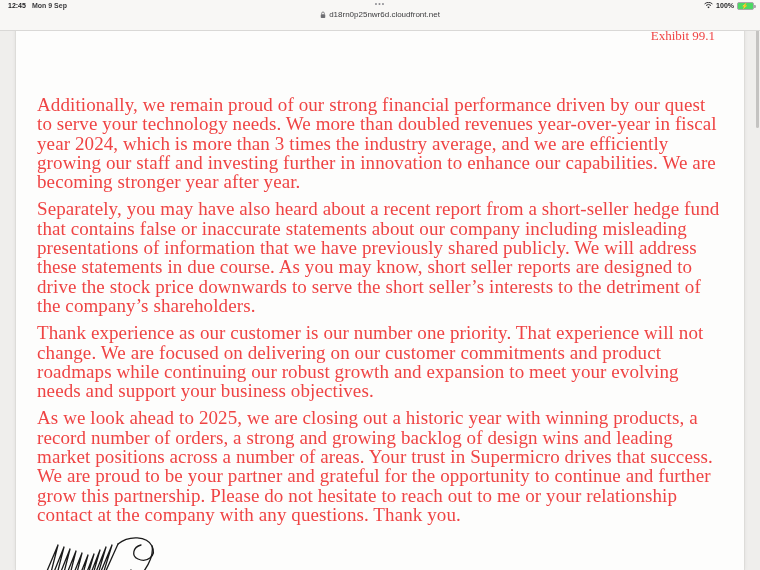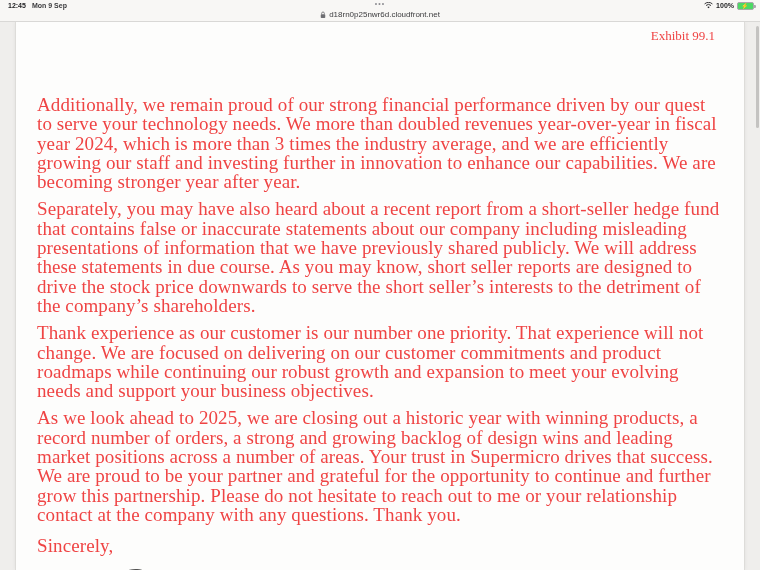--- a/index.html
+++ b/index.html
@@ -5,21 +5,21 @@
   * { margin: 0; padding: 0; box-sizing: border-box; }
   html, body { width: 760px; height: 570px; overflow: hidden; }
   body {
     font-family: "Liberation Serif", serif;
     background: #efeeec;
     position: relative;
   }
 
   
   .chrome {
-    position: absolute; top: 0; left: 0; width: 760px; height: 22px;
+    position: absolute; top: 0; left: 0; width: 760px; height: 31px;
     background: #f8f7f5;
     border-bottom: 1px solid #d9d8d6;
     font-family: "Liberation Sans", sans-serif;
     color: #1c1c1e;
     z-index: 5;
   }
   .status-left {
     position: absolute; top: 1px; left: 8px;
     font-size: 7px; line-height: 9px; display: flex; gap: 6px;
   }
@@ -136,21 +136,20 @@
   <div class="page">
     <div class="page-inner">
       <div class="exhibit-line">Exhibit 99.1</div>
 
       <div class="letter">
         <p>Additionally, we remain proud of our strong financial performance driven by our quest to serve your technology needs. We more than doubled revenues year-over-year in fiscal year 2024, which is more than 3 times the industry average, and we are efficiently growing our staff and investing further in innovation to enhance our capabilities. We are becoming stronger year after year.</p>
         <p>Separately, you may have also heard about a recent report from a short-seller hedge fund that contains false or inaccurate statements about our company including misleading presentations of information that we have previously shared publicly. We will address these statements in due course. As you may know, short seller reports are designed to drive the stock price downwards to serve the short seller’s interests to the detriment of the company’s shareholders.</p>
         <p>Thank experience as our customer is our number one priority. That experience will not change. We are focused on delivering on our customer commitments and product roadmaps while continuing our robust growth and expansion to meet your evolving needs and support your business objectives.</p>
         <p>As we look ahead to 2025, we are closing out a historic year with winning products, a record number of orders, a strong and growing backlog of design wins and leading market positions across a number of areas. Your trust in Supermicro drives that success. We are proud to be your partner and grateful for the opportunity to continue and further grow this partnership. Please do not hesitate to reach out to me or your relationship contact at the company with any questions. Thank you.</p>
 
-        <p class="closing">Sincerely,</p>
 
         <div class="signature-wrap">
           <svg width="135" height="78" viewBox="0 0 135 78">
             <g fill="none" stroke="#1a1a1a" stroke-width="1.3" stroke-linecap="round" stroke-linejoin="round">
               <path d="M6,58 L25,13 L13,60 L31,15 L19,62 L37,17 L25,64 L43,19 L31,66 L49,21 L37,68 L55,23 L43,68 L61,22 L49,64 L67,18 L55,60 L73,15 L61,56 L79,13 L67,52 L85,12"></path>
               <path d="M85,12 C96,3 114,4 119,14 C124,24 114,31 105,27 C98,24 100,15 108,13"></path>
               <path d="M119,14 C122,30 104,52 82,64 C64,74 42,78 34,72 C28,67 38,58 54,51 C66,46 76,44 84,44"></path>
               <path d="M98,38 C80,56 48,68 10,64"></path>
             </g>
           </svg>

